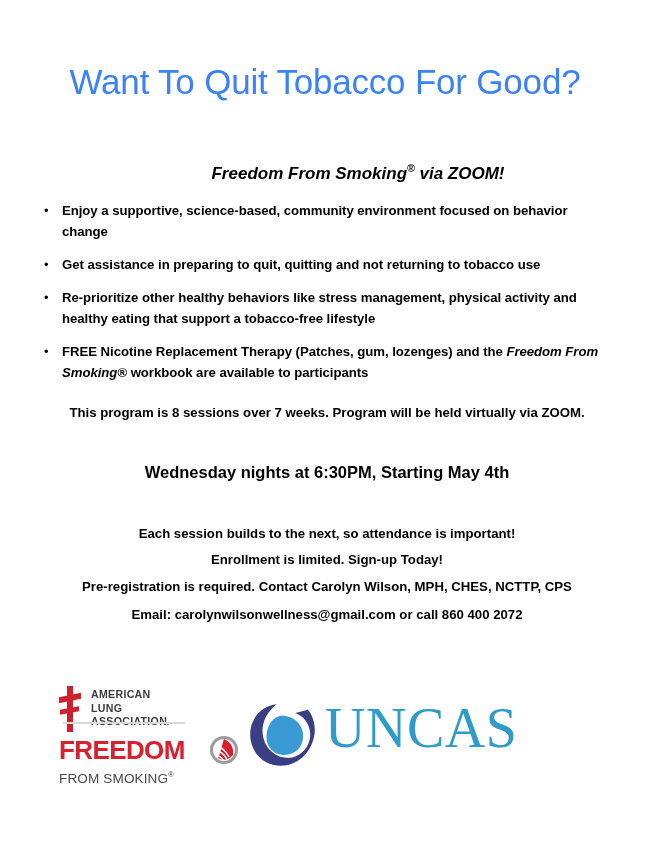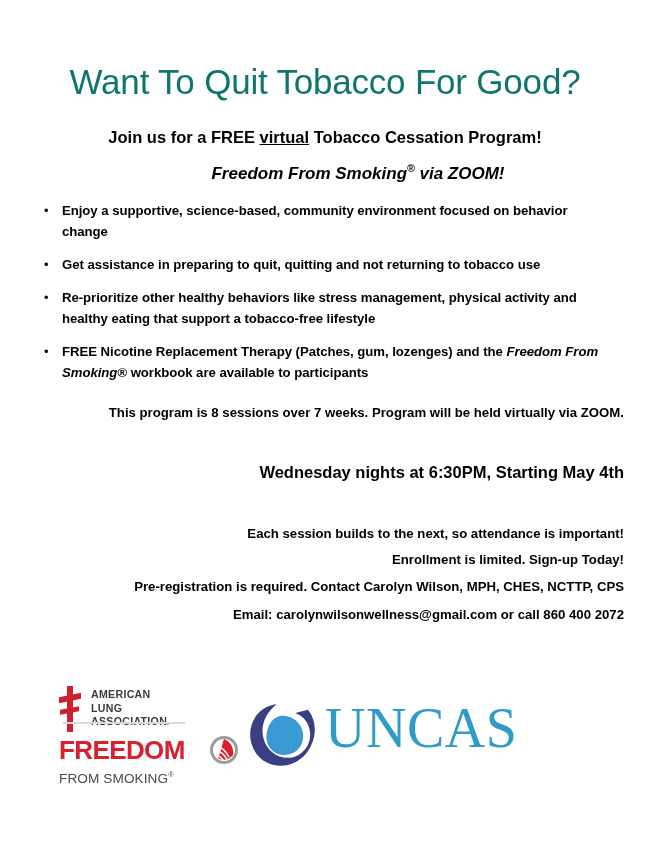--- a/index.html
+++ b/index.html
@@ -26,21 +26,21 @@
   .title {
     position: absolute;
     top: 60px;
     left: 0;
     width: 650px;
     text-align: center;
     font-size: 35px;
     font-weight: 400;
     letter-spacing: -0.2px;
     line-height: 44px;
-    color: #0f766e;
+    color: #3b82f6;
   }
 
   
   .subhead {
     position: absolute;
     left: 0;
     width: 650px;
     text-align: center;
     font-weight: bold;
     font-size: 16.5px;
@@ -87,23 +87,23 @@
     font-size: 13.2px;
     font-weight: bold;
     line-height: 21px;
     letter-spacing: -0.05px;
   }
   .bullet-text i { font-style: italic; }
 
   
   .centerline {
     position: absolute;
-    left: 0;
+    left: 15px;
     width: 624px;
-    text-align: right;
+    text-align: center;
     font-weight: bold;
     line-height: 21px;
   }
   .sessions-note { top: 402px; font-size: 13.2px; }
   .schedule      { top: 461px; font-size: 16.5px; line-height: 23px; }
   .note-1        { top: 523px; font-size: 13.2px; }
   .note-2        { top: 549px; font-size: 13.2px; }
   .note-3        { top: 576px; font-size: 13.2px; }
   .note-4        { top: 604px; font-size: 13.2px; }
 
@@ -263,23 +263,20 @@
     margin-top: 1px;
   }
 </style>
 </head>
 <body>
 
 <div class="page">
 
   <div class="title">Want To Quit Tobacco For Good?</div>
 
-  <div class="subhead subhead-1">
-    <span>Join us for a FREE </span><u>virtual</u><span> Tobacco Cessation Program!</span>
-  </div>
 
   <div class="subhead subhead-2">
     <span>Freedom From Smoking</span><sup class="reg">®</sup><span> via ZOOM!</span>
   </div>
 
   <div class="bullets">
 
     <div class="bullet-row">
       <div class="bullet-dot">•</div>
       <div class="bullet-text">

